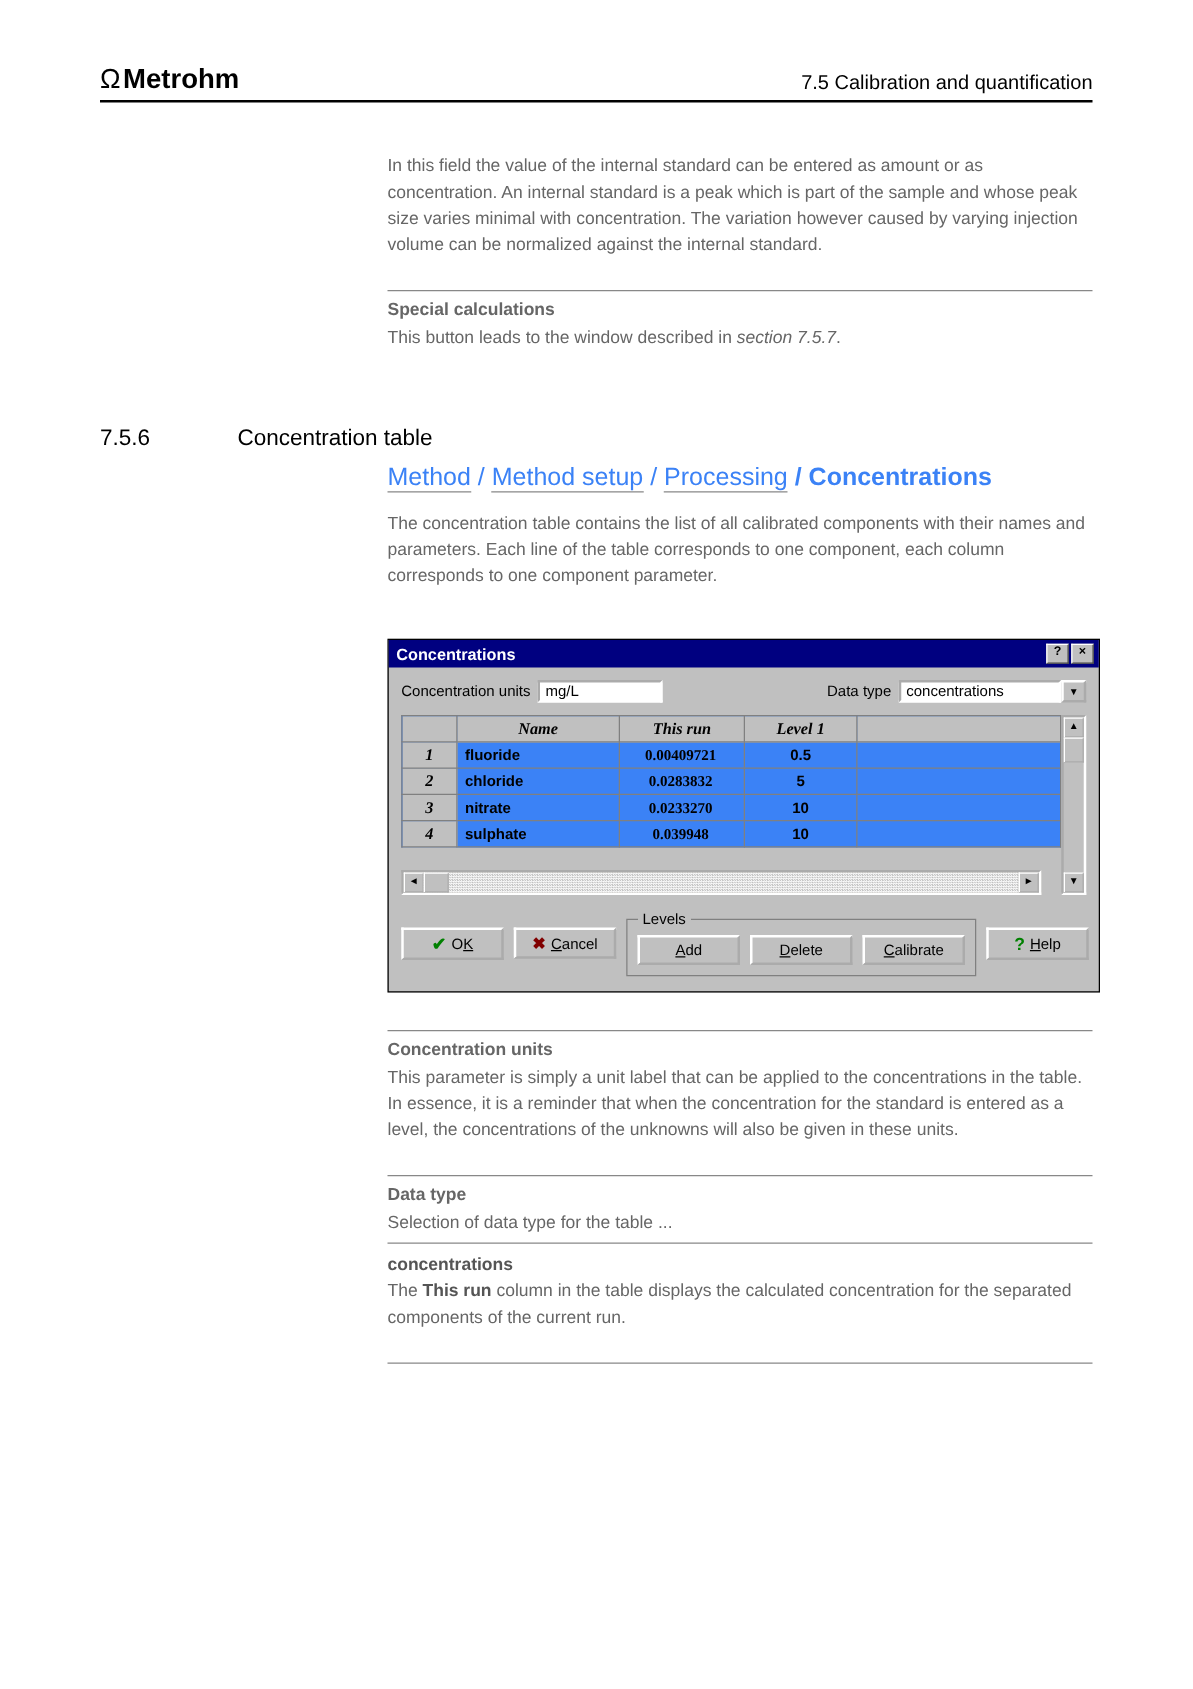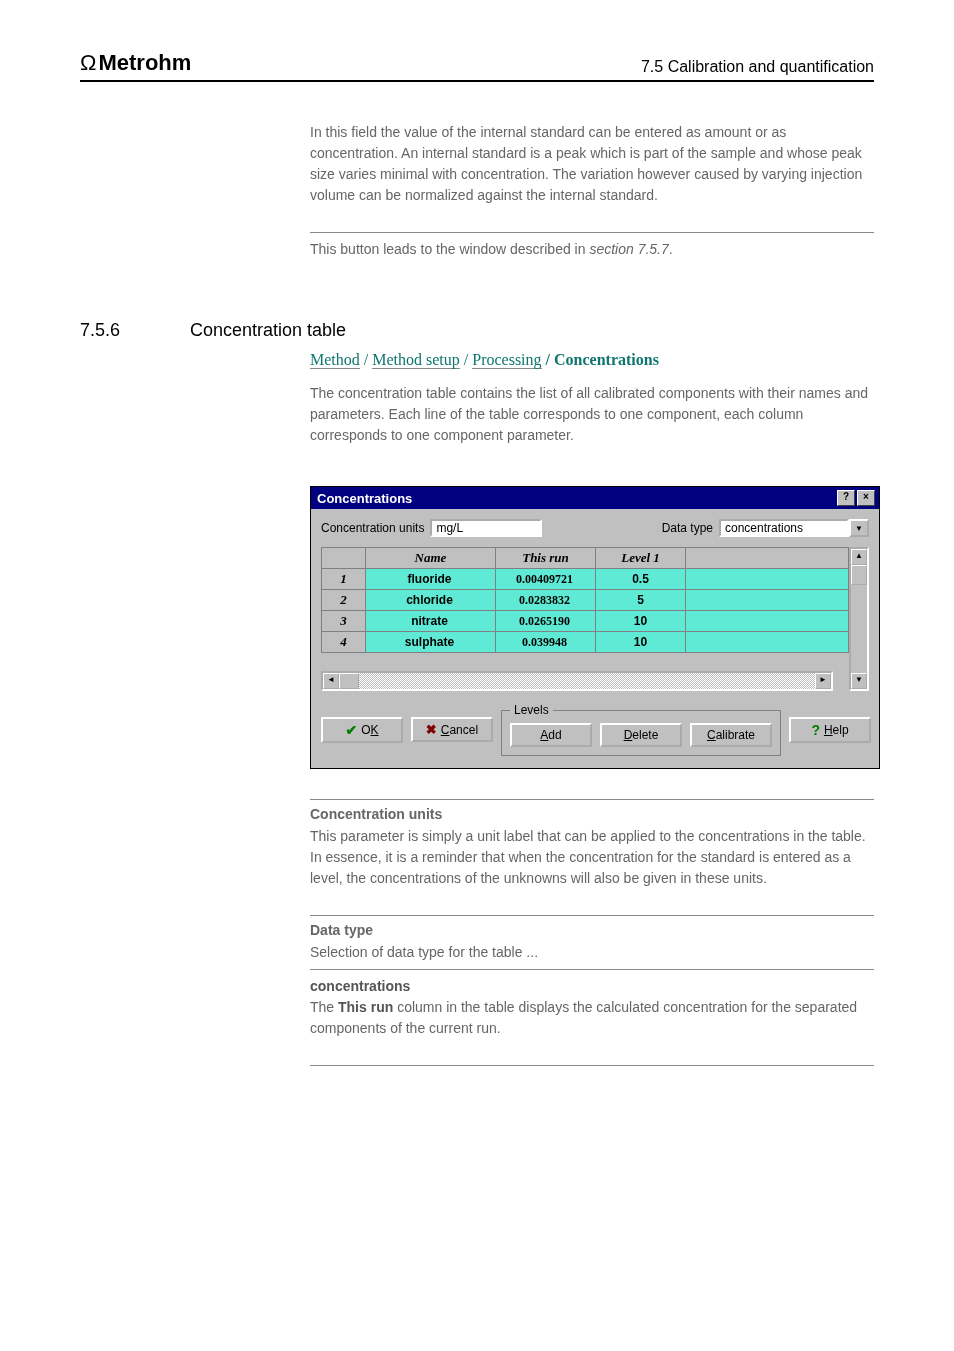--- a/index.html
+++ b/index.html
@@ -64,23 +64,22 @@
     font-weight: normal;
     margin-top: 60px;
     margin-bottom: 10px;
   }
   .section-num .num {
     display: inline-block;
     width: 110px;
   }
   .menu-path {
     margin-left: 230px;
-    font-size: 16px;
-    color: #0f766e;
-    font-family: Liberation Serif, serif;
+    font-size: 20px;
+    color: #3b82f6;
   }
   .menu-path .step {
     border-bottom: 1px solid #888;
   }
   .dialog {
     margin: 40px 0 30px 230px;
     width: 568px;
     border: 1px solid #000;
     background: #c0c0c0;
     font-family: "MS Sans Serif", Tahoma, Arial, sans-serif;
@@ -150,21 +149,21 @@
     justify-content: center;
     font-size: 8px;
   }
   .grid-wrap {
     position: relative;
     display: flex;
   }
   table.grid {
     border-collapse: collapse;
     width: 100%;
-    background: #5eead4;
+    background: #3b82f6;
   }
   table.grid th, table.grid td {
     border: 1px solid #808080;
     padding: 2px 6px;
     font-size: 12px;
     height: 20px;
     box-sizing: border-box;
   }
   table.grid th.rowhdr, table.grid th.colhdr {
     background: #c0c0c0;
@@ -174,21 +173,21 @@
     border: 1px solid #808080;
     font-family: "Times New Roman", serif;
     font-size: 13px;
   }
   table.grid th.corner {
     background: #c0c0c0;
     width: 44px;
   }
   table.grid td.name {
     font-weight: bold;
-    text-align: center;
+    text-align: left;
     padding-right: 8px;
   }
   table.grid td.num {
     text-align: center;
     font-weight: bold;
     padding-right: 6px;
   }
   table.grid td.thisrun {
     text-align: center;
     font-weight: bold;
@@ -300,20 +299,21 @@
       <span class="omega">Ω</span>
         <span>Metrohm</span>
     </div>
     <div class="section-link">7.5  Calibration and quantification</div>
   </div>
 
   <div class="body-text">In this field the value of the internal standard can be entered as amount or as concentration. An internal standard is a peak which is part of the sample and whose peak size varies minimal with concentration. The variation however caused by varying injection volume can be normalized against the internal standard.</div>
   <div class="body-text">
       <div class="rule"></div>
     </div>
+  <div class="subhead">Special calculations</div>
   <div class="body-text">
     <span>This button leads to the window described in </span><i>section 7.5.7</i><span>.</span>
   </div>
 
   <div class="section-num">
     <span class="num">7.5.6</span><span>Concentration table</span>
   </div>
 
   <div class="menu-path">
     <span class="step">Method</span> / <span class="step">Method setup</span> / <span class="step">Processing</span><b> / Concentrations</b>
@@ -323,21 +323,21 @@
 
   <div class="dialog">
     <div class="titlebar">
       <span class="title">Concentrations</span>
       <span class="tb-btn">?</span>
       <span class="tb-btn">×</span>
     </div>
     <div class="dlg-body">
       <div class="dlg-row">
         <span class="dlg-label">Concentration units</span>
-        <div class="inset" style="width:112px">
+        <div class="inset" style="width:100px">
             <span>mg/L</span>
           </div>
         <span style="flex:1"></span>
         <span class="dlg-label">Data type</span>
         <div class="combo" style="width:150px">
           <div class="inset">
               <span>concentrations</span>
             </div>
           <div class="arrow">▼</div>
         </div>
@@ -364,21 +364,21 @@
             <tr>
               <th class="rowhdr">2</th>
               <td class="name">chloride</td>
               <td class="thisrun">0.0283832</td>
               <td class="num">5</td>
               <td></td>
             </tr>
             <tr>
               <th class="rowhdr">3</th>
               <td class="name">nitrate</td>
-              <td class="thisrun">0.0265190</td>
+              <td class="thisrun">0.0233270</td>
               <td class="num">10</td>
               <td></td>
             </tr>
             <tr>
               <th class="rowhdr">4</th>
               <td class="name">sulphate</td>
               <td class="thisrun">0.039948</td>
               <td class="num">10</td>
               <td></td>
             </tr>

